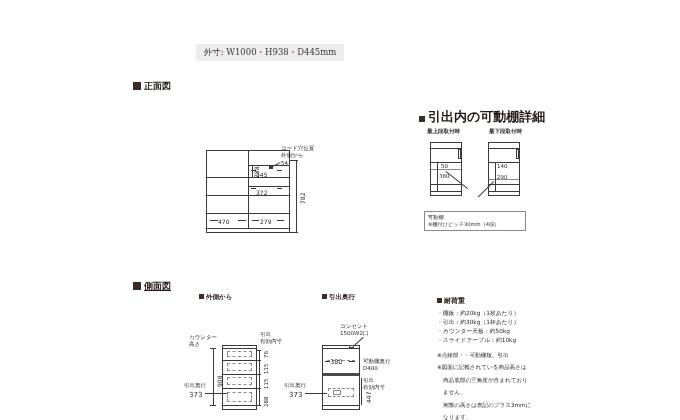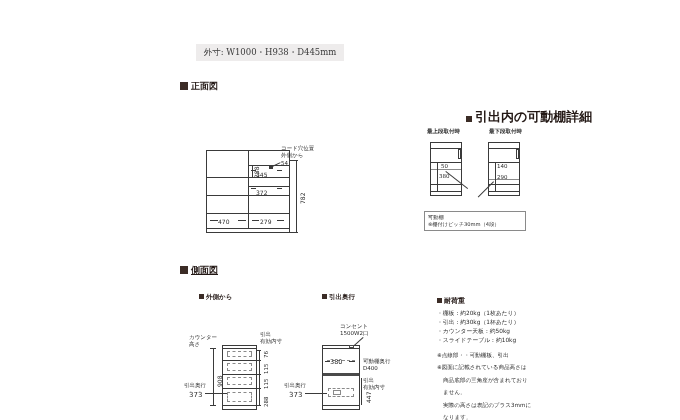--- a/index.html
+++ b/index.html
@@ -22,21 +22,21 @@
   .subtitle{
     position:absolute;left:196px;top:44px;
     width:148px;height:17px;line-height:17px;
     background:#eeecec;
     font-size:8.5px;color:#3a3a3a;
     text-align:center;white-space:nowrap;
     font-family:"DejaVu Serif","Liberation Serif",serif;
   }
 
   
-  .sect{position:absolute;font-size:9px;font-weight:bold;color:#231815;white-space:nowrap;margin-left:47px;}
+  .sect{position:absolute;font-size:9px;font-weight:bold;color:#231815;white-space:nowrap;}
   .sect .sq{display:inline-block;width:8px;height:8px;background:#3b2c26;margin-right:3px;vertical-align:-1px;}
   .sub{position:absolute;font-size:6.5px;font-weight:bold;color:#231815;white-space:nowrap;}
   .sub .sq{display:inline-block;width:5px;height:5px;background:#3b2c26;margin-right:2px;vertical-align:0px;}
 
   
   .ln{position:absolute;background:#3a3a3a;}
   .hl{height:1px;}
   .vl{width:1px;}
   .box{position:absolute;border:1px solid #3a3a3a;box-sizing:border-box;background:#fff;}
   .dim{position:absolute;font-size:6px;color:#2b2b2b;white-space:nowrap;letter-spacing:0px;
@@ -138,21 +138,21 @@
   <div class="box" style="left:516px;top:149px;width:3px;height:10px;"></div>
   <div class="dim" style="left:497px;top:163px;font-size:5.5px;">140</div>
   <div class="dim" style="left:497px;top:174px;font-size:5.5px;">290</div>
 
   <div class="ln" style="left:446px;top:171px;width:28px;height:1px;transform:rotate(38deg);transform-origin:0 0;"></div>
   <div class="ln" style="left:494px;top:182px;width:22px;height:1px;transform:rotate(135deg);transform-origin:0 0;"></div>
 
   <div class="callout" style="left:424px;top:211px;width:102px;height:20px;">可動棚
 ※棚付けピッチ30mm（4段）</div>
 
-  <div class="sect" style="left:133px;top:264px;text-decoration:underline;">
+  <div class="sect" style="left:133px;top:280px;text-decoration:underline;">
     <span class="sq"></span><span>側面図</span>
   </div>
 
   <div class="sub" style="left:199px;top:293px;">
     <span class="sq"></span><span>外側から</span>
   </div>
   <div class="sub" style="left:322px;top:293px;">
     <span class="sq"></span><span>引出奥行</span>
   </div>
 

